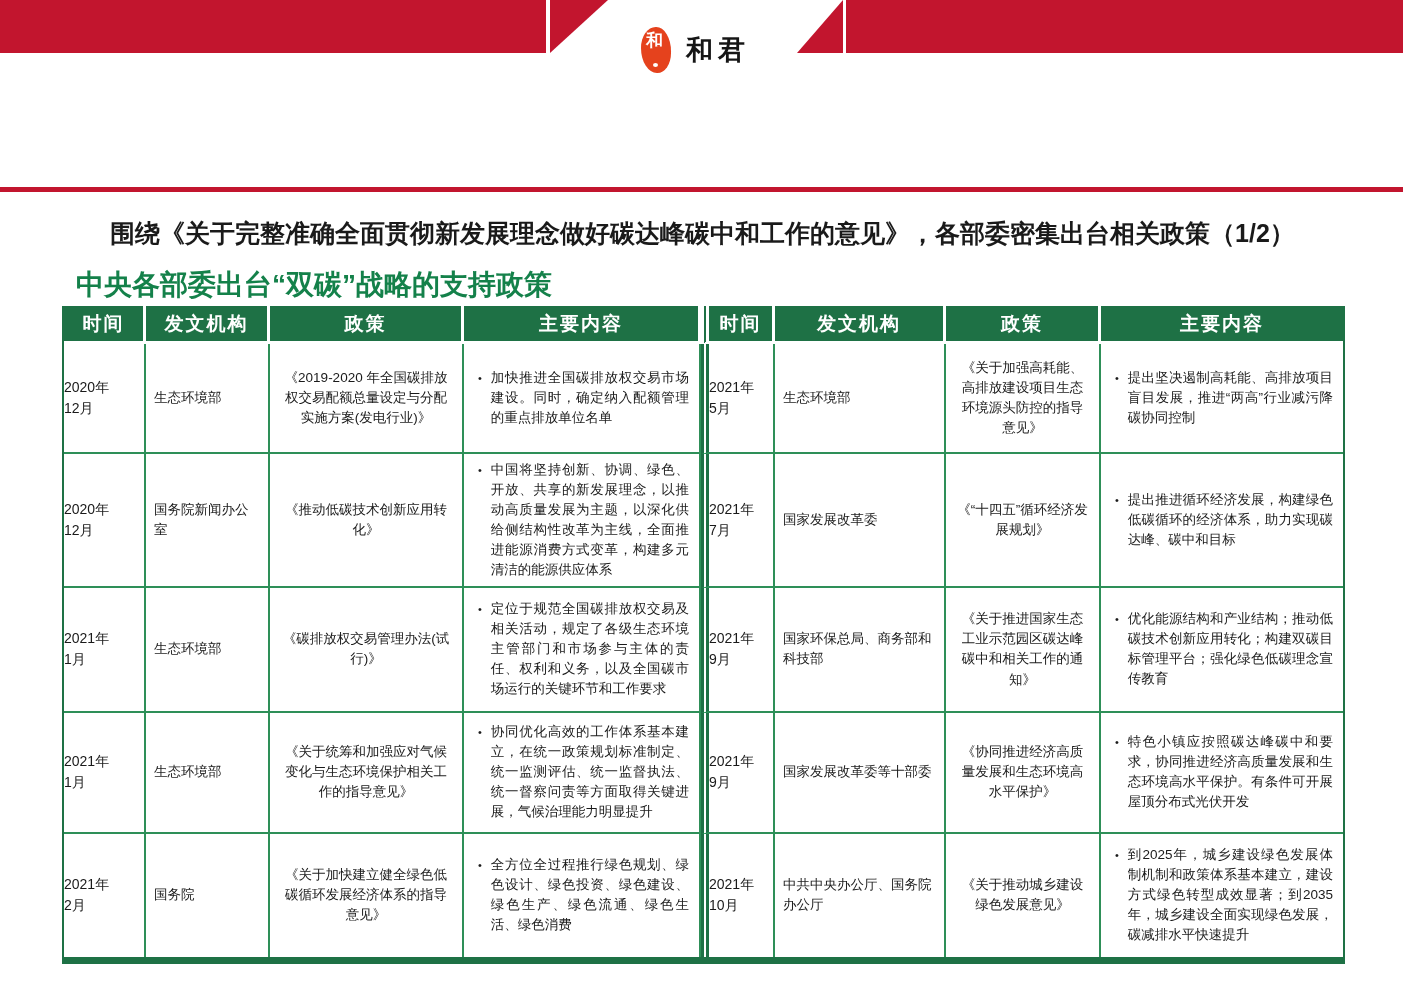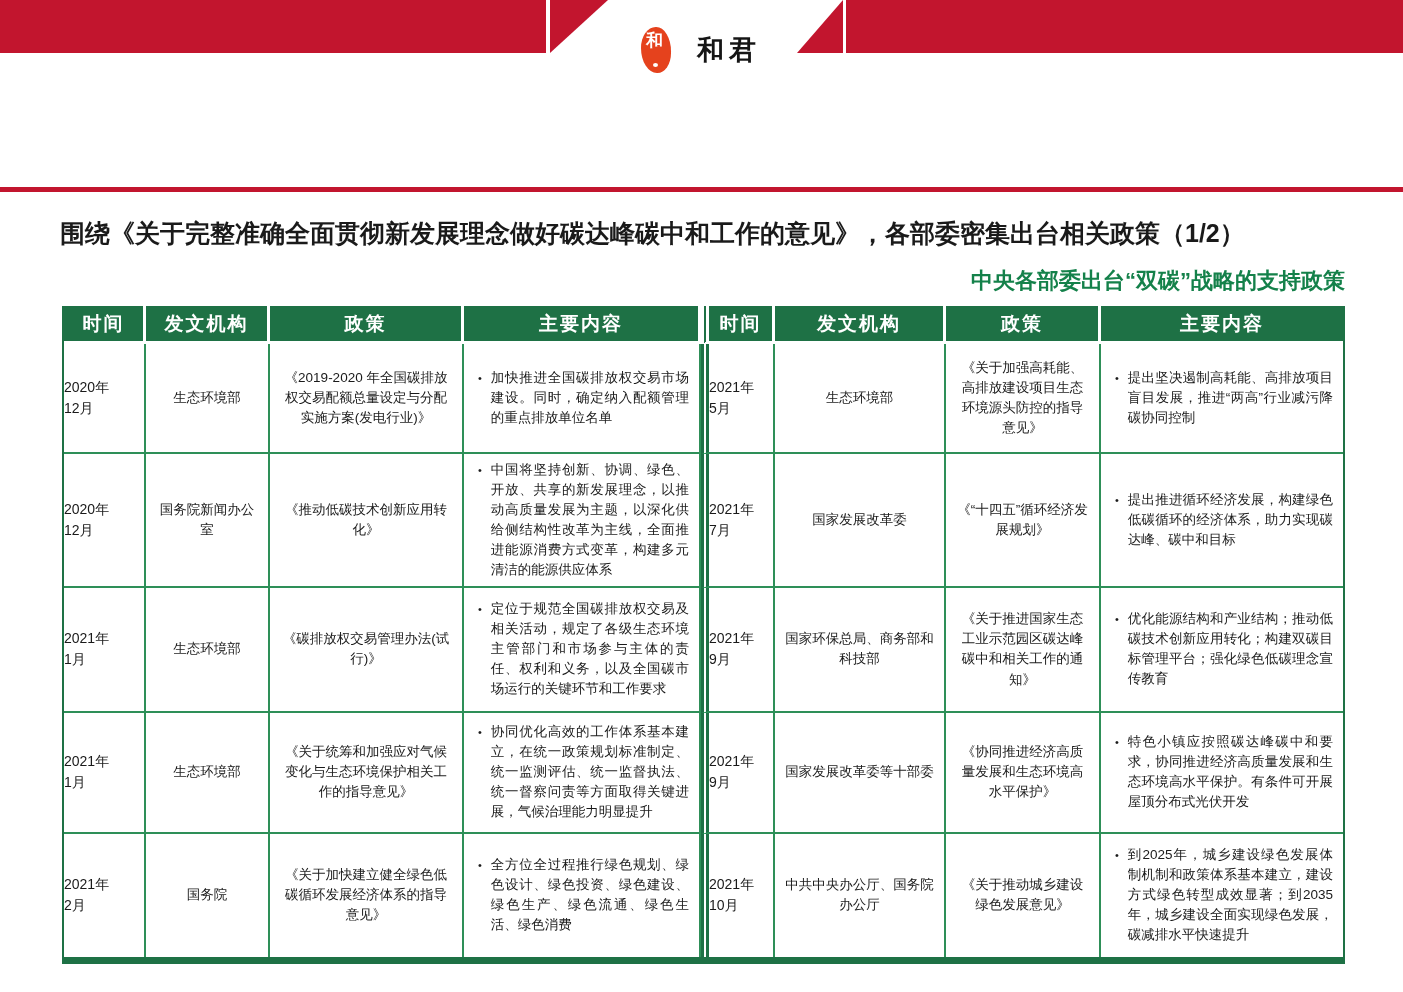--- a/index.html
+++ b/index.html
@@ -15,47 +15,47 @@
   .band-tri-r  { position:absolute; left:797px; top:0; width:46px; height:53px; background:var(--band_red);
                  clip-path:polygon(100% 0,100% 100%,0 100%); }
   .band-rect-r { position:absolute; left:846px; top:0; width:557px; height:53px; background:var(--band_red); }
   
   .logo { position:absolute; left:641px; top:27px; display:flex; align-items:center; }
   .seal { position:relative; width:30px; height:46px; background:var(--seal_red);
           border-radius:50% 50% 46% 54% / 46% 54% 44% 56%; }
   .seal-char { position:absolute; top:5px; left:5px; color:#fff; font-size:17px; font-weight:bold; line-height:1; }
   .seal-curl { position:absolute; bottom:4px; left:10px; width:9px; height:8px;
                background:#fff; border:2px solid var(--seal_red); border-radius:50%; }
-  .logo-text { margin-left:26px; font-size:27px; font-weight:900; color:#151515; letter-spacing:5px; }
+  .logo-text { margin-left:15px; font-size:27px; font-weight:900; color:#151515; letter-spacing:5px; }
   
   .title { position:absolute; left:74px; top:126px; font-size:35px; font-weight:bold;
            color:#4A4A4A; letter-spacing:1px; white-space:nowrap; }
   .red-line { position:absolute; left:0; top:187px; width:1403px; height:5px; background:var(--band_red); }
-  .subtitle { position:absolute; left:60px; top:217px; width:1285px; 
+  .subtitle { position:absolute; left:60px; top:217px; width:1285px; text-align:center;
               font-size:25px; font-weight:bold; color:#1A1A1A; white-space:nowrap; }
-  .caption  { position:absolute; left:60px; top:266px; width:1285px; text-align:right;
-              font-size:22px; font-weight:bold; color:var(--caption_green); }
+  .caption  { position:absolute; left:76px; top:266px; width:1285px; text-align:left;
+              font-size:28px; font-weight:bold; color:var(--caption_green); }
   
   .table-wrap { position:absolute; left:62px; top:306px; width:1283px;
                 border-left:2px solid var(--header_green); border-right:2px solid var(--header_green);
                 border-bottom:7px solid var(--header_green); }
   table.policy { table-layout:fixed; width:1279px; border-collapse:separate; border-spacing:0; }
   thead tr { height:38px;font-family:Liberation Serif, serif; }
   th { background:var(--header_green); color:#fff; font-size:19px; font-weight:bold;
        letter-spacing:2px; text-align:center; vertical-align:middle;
        border-right:3px solid #fff; border-bottom:3px solid #fff; }
   th:last-child { border-right:0; }
   th.sep { border-left:8px double #fff; }
   td { background:#fff; color:#1A1A1A; vertical-align:middle;
        border-right:2px solid var(--line_green); border-bottom:2px solid var(--line_green); }
   td:last-child { border-right:0; }
   tbody tr:last-child td { border-bottom:0; }
   td.sep { border-left:8px double var(--header_green); }
   .t-time { font-size:14px; line-height:1.5; }
-  .t-agency { font-size:13.5px; text-align:center; padding:2px 8px; line-height:1.5; }
+  .t-agency { font-size:13.5px; padding:2px 8px; line-height:1.5; }
   .t-policy { font-size:13.5px; text-align:center; padding:3px 10px; line-height:1.5; }
   .t-content { font-size:13.5px; }
   .crow { display:flex; align-items:flex-start; gap:9px; padding:6px 10px 6px 14px; }
   .bullet { font-size:11px; line-height:1.9; }
   .ctext { line-height:1.48; text-align:justify; }
 </style>
 </head>
 <body>
 
 <div class="page">

